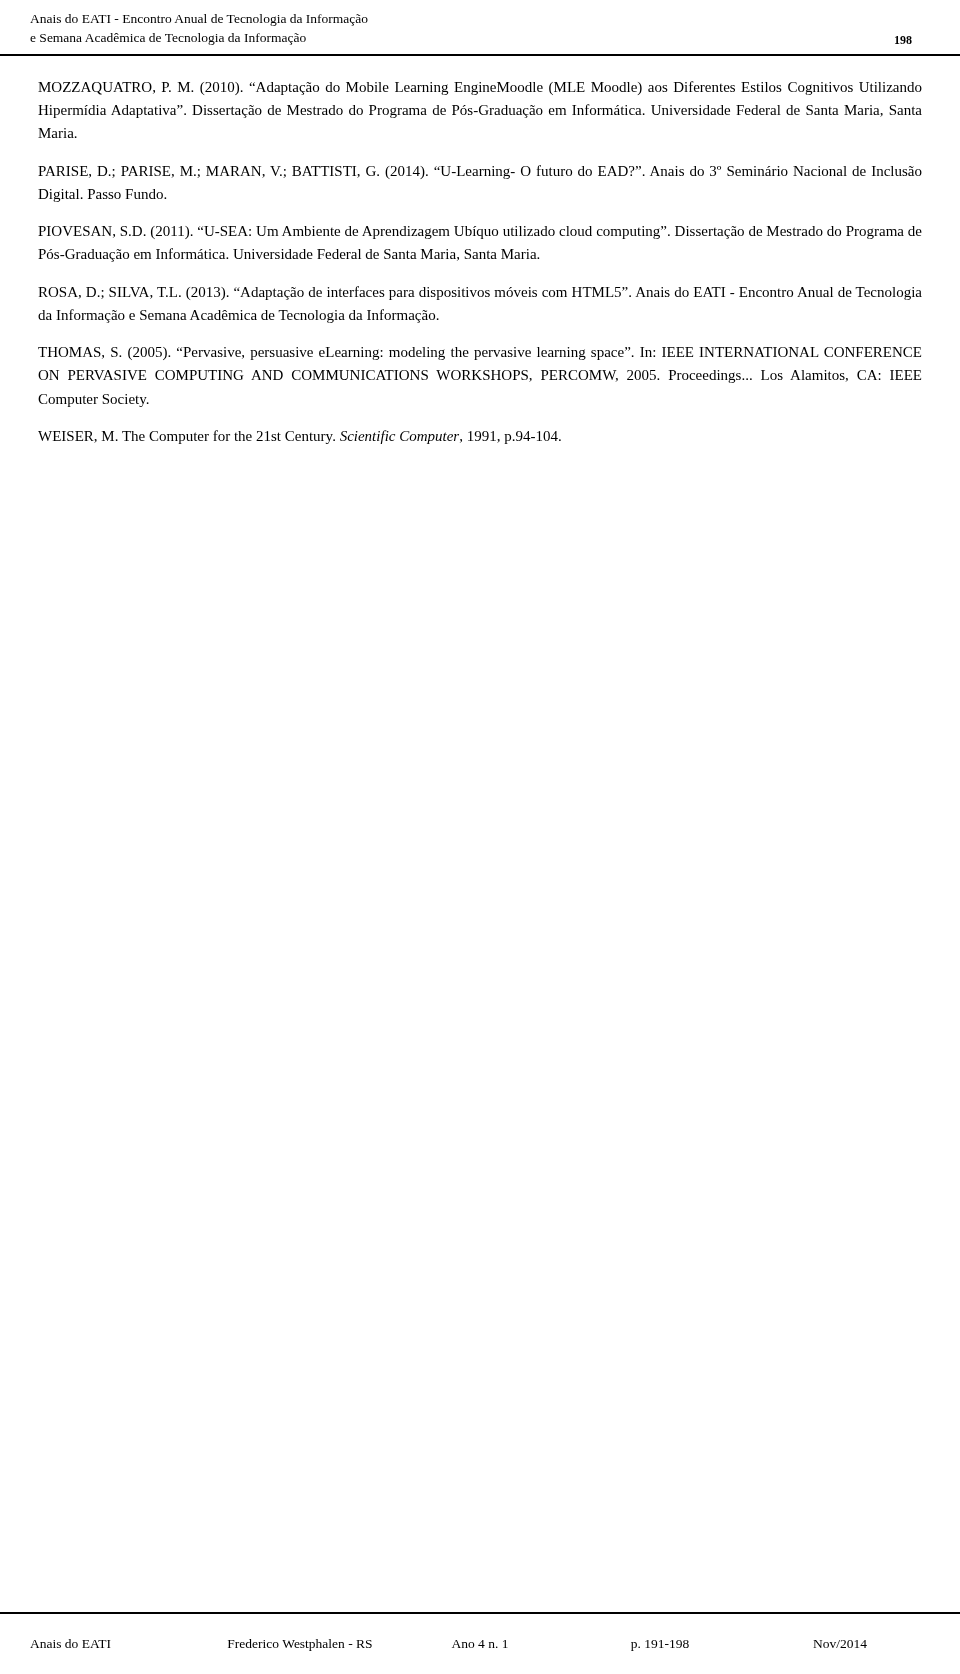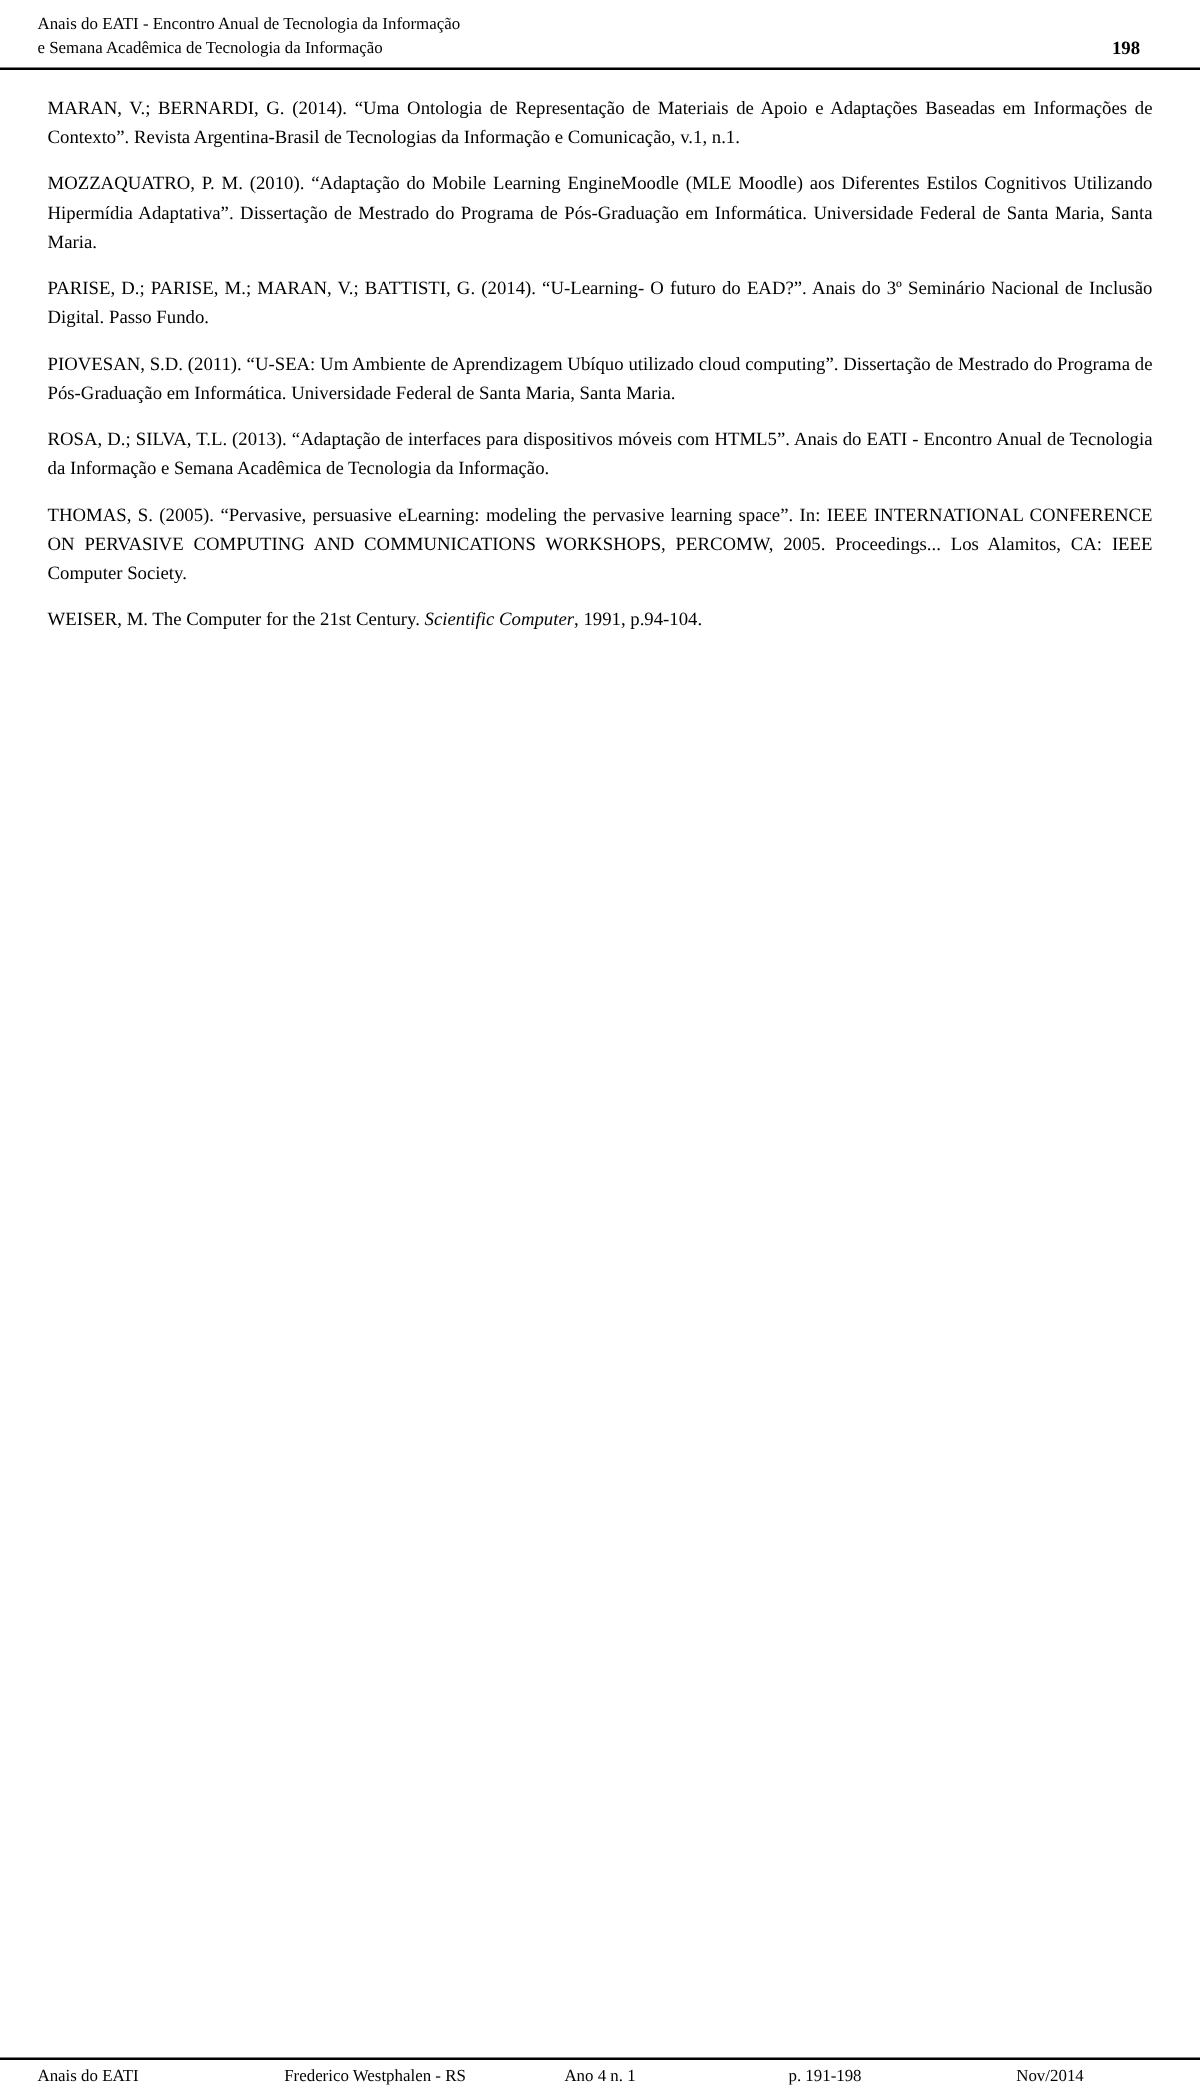--- a/index.html
+++ b/index.html
@@ -32,21 +32,21 @@
       padding: 10px 48px 6px 30px;
       border-bottom: 2px solid #000;
     }
 
     .header-left {
       font-size: 13.5px;
       line-height: 1.4;
     }
 
     .header-right {
-      font-size: 15px;
+      font-size: 12px;
       font-weight: bold;
       padding-top: 4px;
     }
 
     
     .main-content {
       flex: 1;
       padding: 20px 38px 20px 38px;
     }
 
@@ -61,21 +61,21 @@
       text-align: justify;
       line-height: 1.55;
     }
 
     
     .footer {
       border-top: 2px solid #000;
       display: flex;
       justify-content: space-between;
       align-items: center;
-      padding: 5px 30px;
+      padding: 22px 30px;
       font-size: 13.5px;
     }
 
     .footer-cell {
       flex: 1;
       text-align: center;
     }
 
     .footer-cell:first-child {
       text-align: left;
@@ -93,23 +93,20 @@
   <div class="header">
     <div class="header-left">
       <div>Anais do EATI - Encontro Anual de Tecnologia da Informação</div>
       <div>e Semana Acadêmica de Tecnologia da Informação</div>
     </div>
     <div class="header-right">198</div>
   </div>
 
   <div class="main-content">
 
-    <div class="reference-block">
-      <p>MARAN, V.; BERNARDI, G. (2014). “Uma Ontologia de Representação de Materiais de Apoio e Adaptações Baseadas em Informações de Contexto”. Revista Argentina-Brasil de Tecnologias da Informação e Comunicação, v.1, n.1.</p>
-    </div>
 
     <div class="reference-block">
       <p>MOZZAQUATRO, P. M. (2010). “Adaptação do Mobile Learning EngineMoodle (MLE Moodle) aos Diferentes Estilos Cognitivos Utilizando Hipermídia Adaptativa”. Dissertação de Mestrado do Programa de Pós-Graduação em Informática. Universidade Federal de Santa Maria, Santa Maria.</p>
     </div>
 
 
     <div class="reference-block">
       <p>PARISE, D.; PARISE, M.; MARAN, V.; BATTISTI, G. (2014). “U-Learning- O futuro do EAD?”. Anais do 3º Seminário Nacional de Inclusão Digital. Passo Fundo.</p>
     </div>
 

